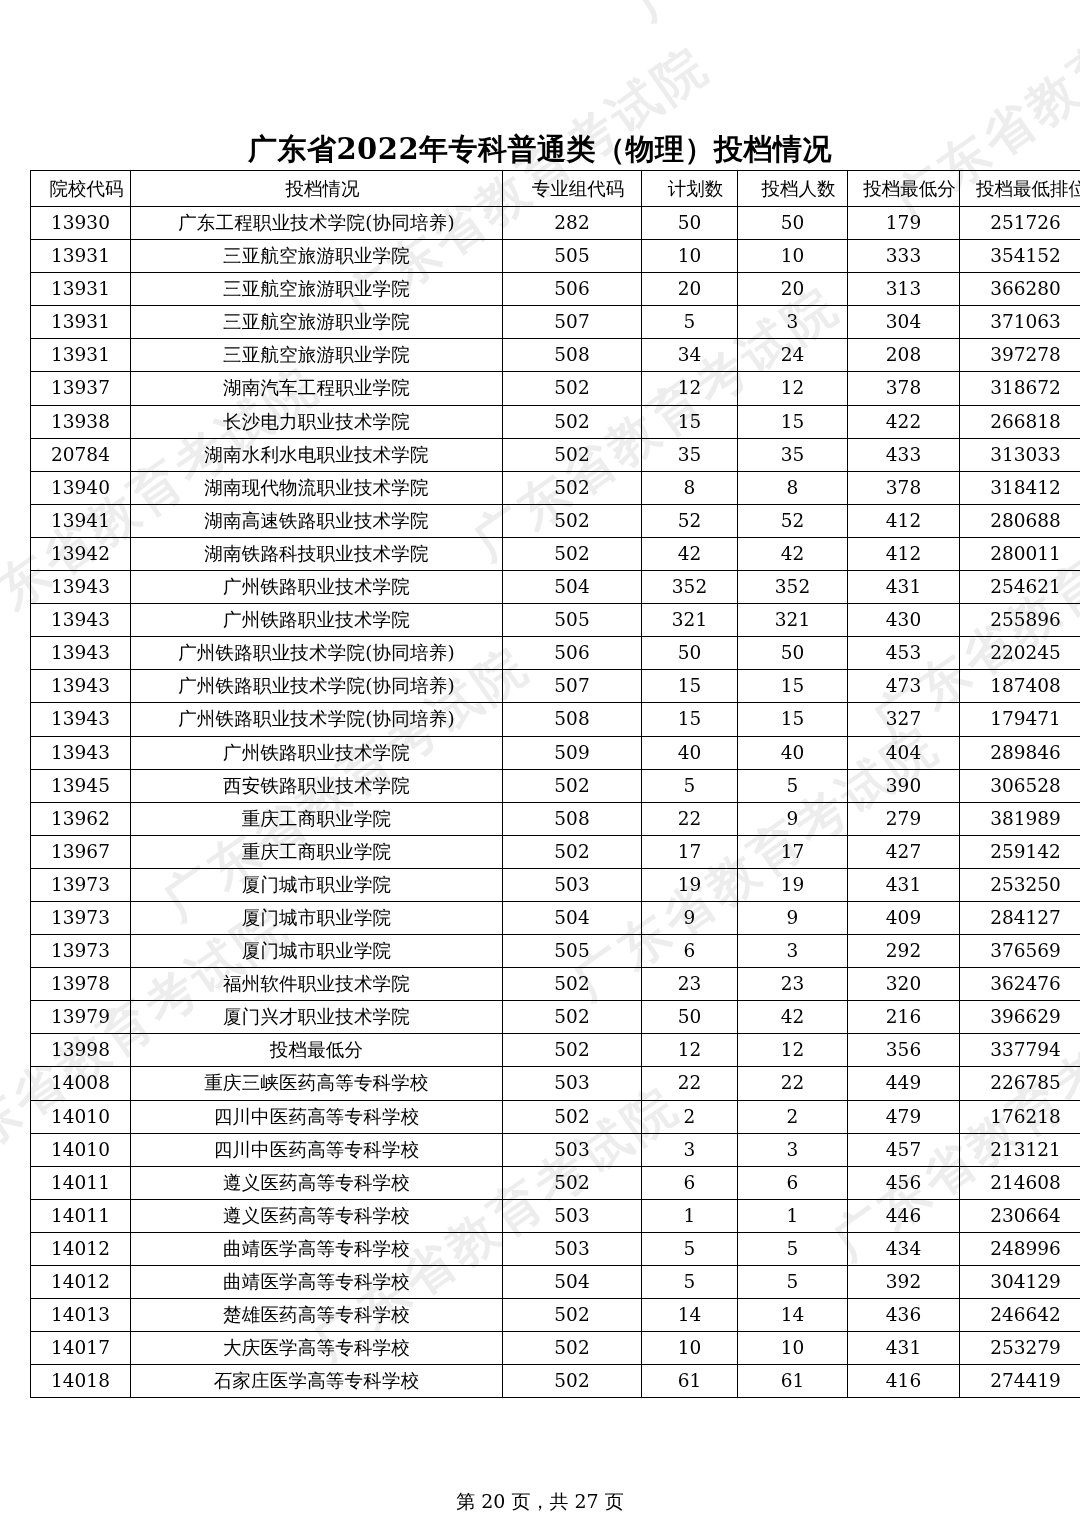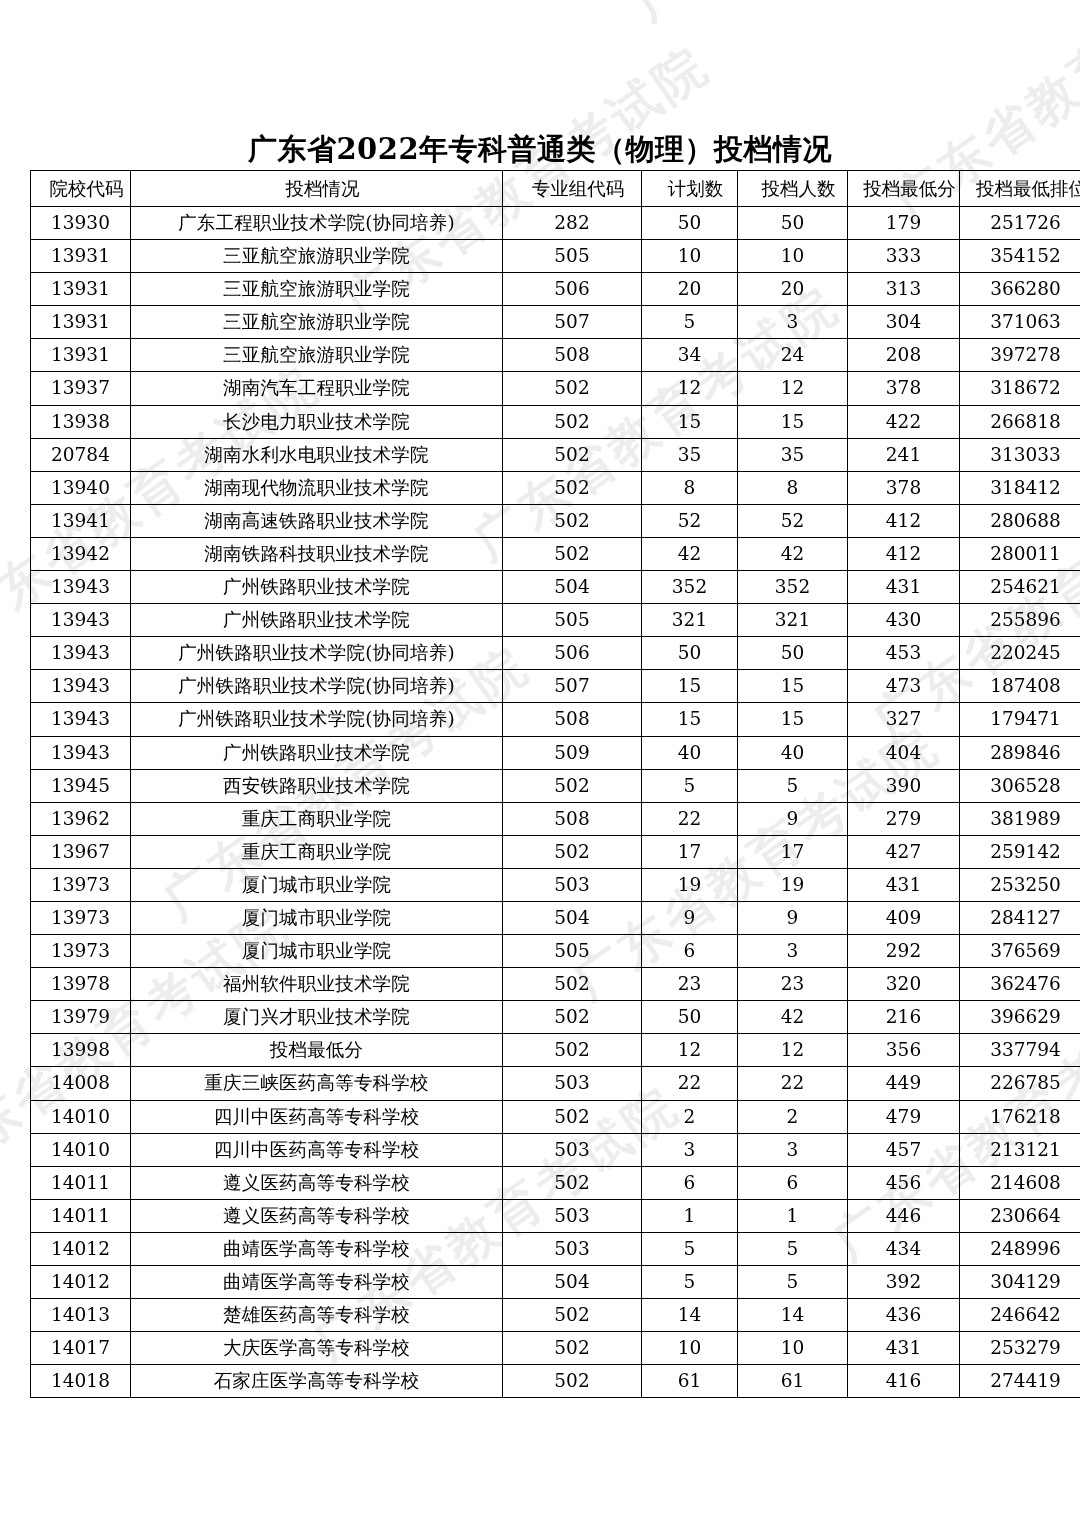--- a/index.html
+++ b/index.html
@@ -228,21 +228,21 @@
             <td>15</td>
             <td>422</td>
             <td>266818</td>
           </tr>
           <tr>
             <td>20784</td>
             <td class="name-cell">湖南水利水电职业技术学院</td>
             <td>502</td>
             <td>35</td>
             <td>35</td>
-            <td>241</td>
+            <td>433</td>
             <td>313033</td>
           </tr>
           <tr>
             <td>13940</td>
             <td class="name-cell">湖南现代物流职业技术学院</td>
             <td>502</td>
             <td>8</td>
             <td>8</td>
             <td>378</td>
             <td>318412</td>
@@ -487,14 +487,15 @@
             <td>502</td>
             <td>61</td>
             <td>61</td>
             <td>416</td>
             <td>274419</td>
           </tr>
         </tbody>
     </table>
   </div>
 
+  <div class="page-footer">第 20 页，共 27 页</div>
 
 </div>
 
 </body></html>

